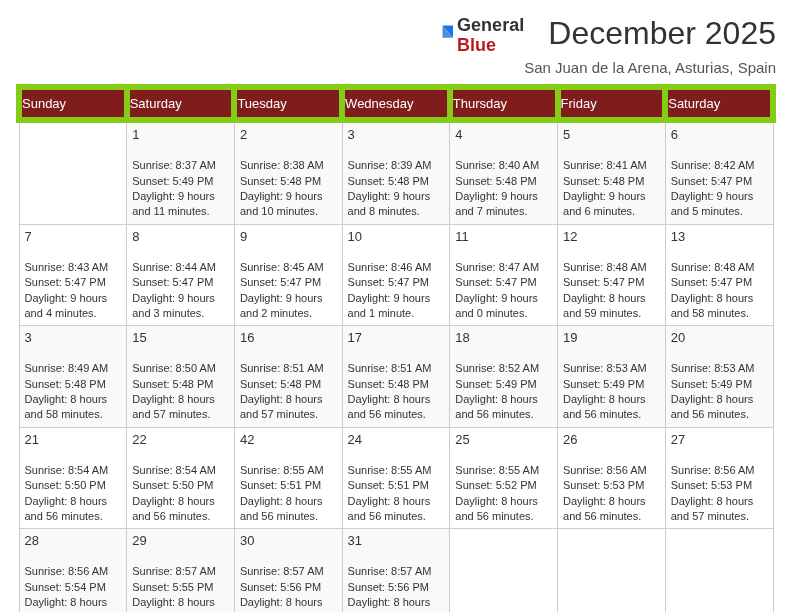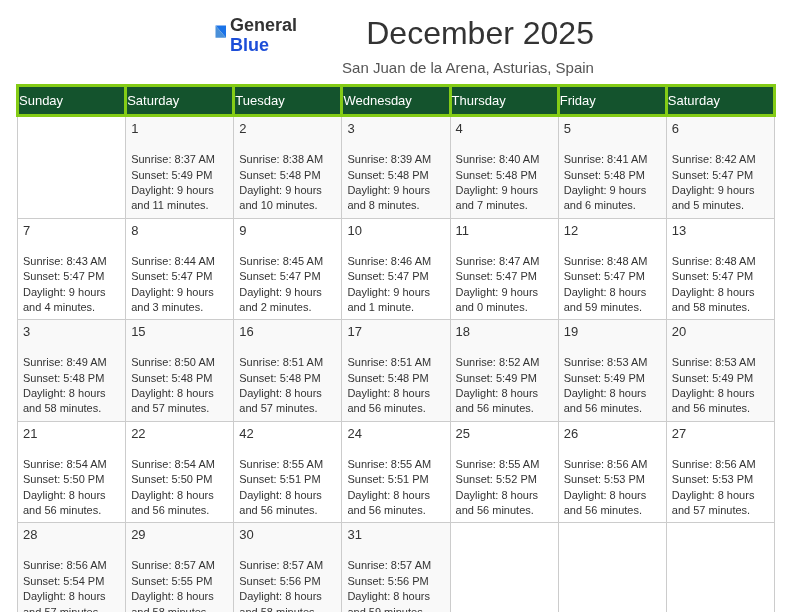--- a/index.html
+++ b/index.html
@@ -5,37 +5,36 @@
     * { box-sizing: border-box; margin: 0; padding: 0; }
     body {
       font-family: Arial, sans-serif;
       background: #fff;
       width: 792px;
       min-height: 612px;
       padding: 16px;
     }
     .header-area {
       display: flex;
-      justify-content: center;
+      justify-content: flex-end;
       align-items: flex-start;
       margin-bottom: 8px;
-      gap: 45px;
     }
     .logo {
       display: flex;
       align-items: center;
       gap: 4px;
     }
     .logo-text {
       font-size: 18px;
       font-weight: bold;
       line-height: 1.1;
     }
     .logo-general { color: #333; }
-    .logo-blue { color: #1d4ed8; }
+    .logo-blue { color: #b91c1c; }
     .logo-icon {
       width: 28px;
       height: 28px;
     }
     .title-area {
       text-align: right;
     }
     .month-title {
       font-size: 32px;
       font-weight: normal;
@@ -46,27 +45,27 @@
       font-size: 15px;
       color: #555;
       margin-top: 8px;
     }
     table {
       width: 100%;
       border-collapse: collapse;
       font-size: 11px;
     }
     thead tr th {
-      background-color: #14532d;
+      background-color: #7f1d1d;
       color: #fff;
       padding: 6px 0;
       text-align: left;
       font-size: 13px;
       font-weight: normal;
-      border: 3px solid #84cc16;
+      border: 6px solid #84cc16;
     }
     tbody tr td {
       border: 1px solid #ccc;
       padding: 4px 5px;
       vertical-align: top;
       min-height: 70px;
       width: calc(100% / 7);
     }
     tbody tr td .day-num {
       font-size: 13px;

